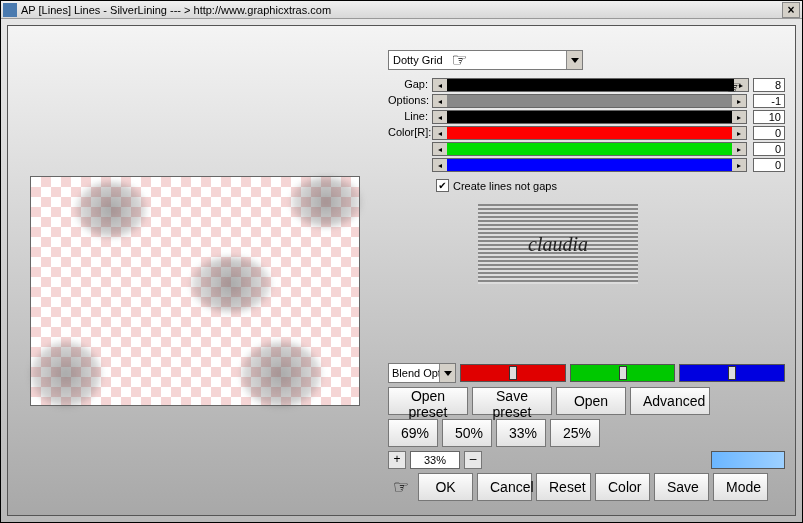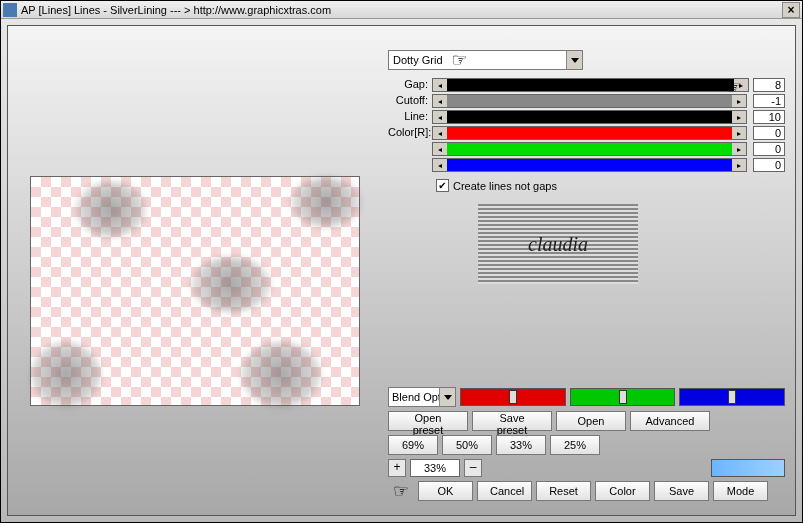--- a/index.html
+++ b/index.html
@@ -40,21 +40,21 @@
   .checkbox-row { margin: 6px 0 0 48px; display: flex; align-items: center; gap: 4px; font-size: 11px; }
   .checkbox { width: 13px; height: 13px; border: 1px solid #666; background: #fff; display: flex; align-items: center; justify-content: center; font-size: 10px; }
   
   .logo-box { margin: 12px 0 0 90px; width: 160px; height: 80px; background: repeating-linear-gradient(to bottom, #888 0, #888 2px, #ddd 2px, #ddd 4px); display: flex; align-items: center; justify-content: center; font-style: italic; font-family: serif; font-size: 20px; color: #222; }
   
   .bottom-section { position: absolute; left: 380px; bottom: 10px; right: 10px; }
   .row { display: flex; gap: 4px; align-items: center; margin-bottom: 4px; }
   
   .pointer-hand { width: 26px; display: inline-block; font-size: 18px; line-height: 1; text-align: center; }
   
-  .btn { height: 20px; border: 1px solid #777; background: linear-gradient(to bottom, #fdfdfd, #e2e2e2); font-size: 11px; cursor: pointer; padding: 0 12px; }
+  .btn { height: 28px; border: 1px solid #777; background: linear-gradient(to bottom, #fdfdfd, #e2e2e2); font-size: 14px; cursor: pointer; padding: 0 12px; }
   
   .mode-dd { width: 68px; height: 20px; border: 1px solid #7a7a7a; background: #fff; display: flex; align-items: center; padding-left: 3px; font-size: 11px; position: relative; }
   
   .color-slider { height: 18px; border: 1px solid #555; flex: 1; position: relative; display: flex; align-items: center; justify-content: center; }
   .color-slider .thumb { width: 8px; height: 14px; background: #ddd; border: 1px solid #333; }
   
   .zoom-box { width: 50px; height: 18px; border: 1px solid #666; background: #fff; text-align: center; font-size: 11px; line-height: 16px; }
   .plusminus { width: 18px; height: 18px; border: 1px solid #777; background: #e8e8e8; text-align: center; cursor: pointer; line-height: 15px; font-size: 12px; }
   
   .swatch { width: 74px; height: 18px; border: 1px solid #555; background: linear-gradient(to right, #6bb6ff, #9dd0ff); }
@@ -97,21 +97,21 @@
         <div class="slider-track">
           <div class="slider-arrow">◂</div>
           <div class="slider-fill" style="background:#000"></div>
           <div class="slider-arrow">▸</div>
         </div>
         <span class="pointer-hand" style="margin-left:-28px;z-index:2;position:relative">☞</span>
         <input class="slider-input" value="8" style="">
       </div>
 
       <div class="slider-row">
-        <div class="slider-label">Cutoff:</div>
+        <div class="slider-label">Options:</div>
         <div class="slider-track">
           <div class="slider-arrow">◂</div>
           <div class="slider-fill" style="background:#888"></div>
           <div class="slider-arrow">▸</div>
         </div>
         <span style="width:26px"></span>
         <input class="slider-input" style="margin-left: -20px;" value="-1">
       </div>
 
       <div class="slider-row">

